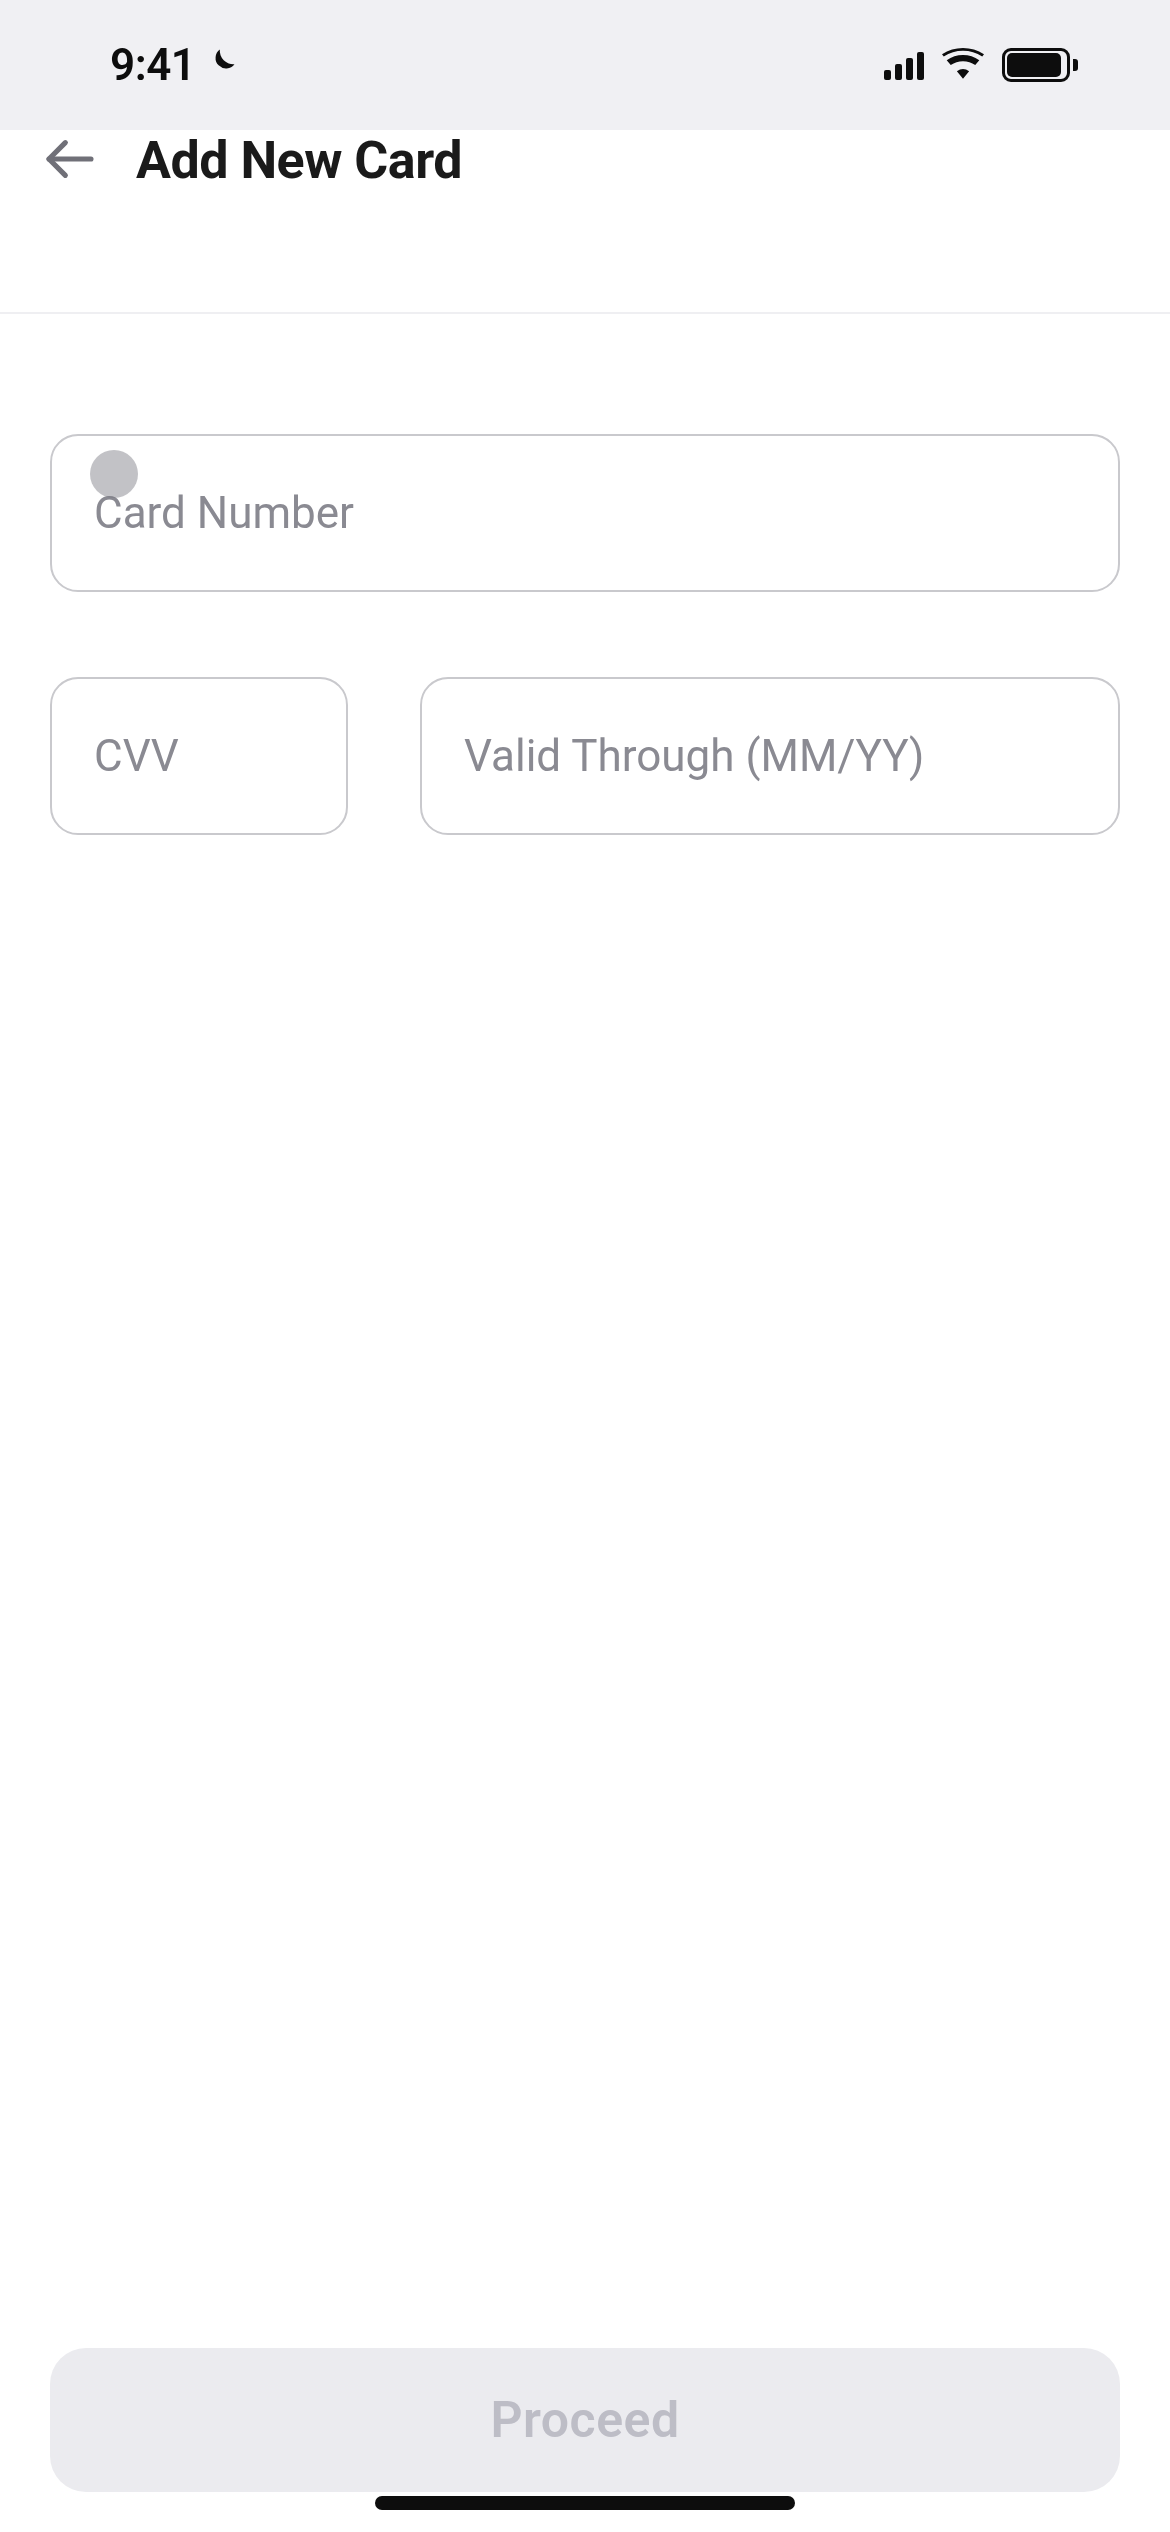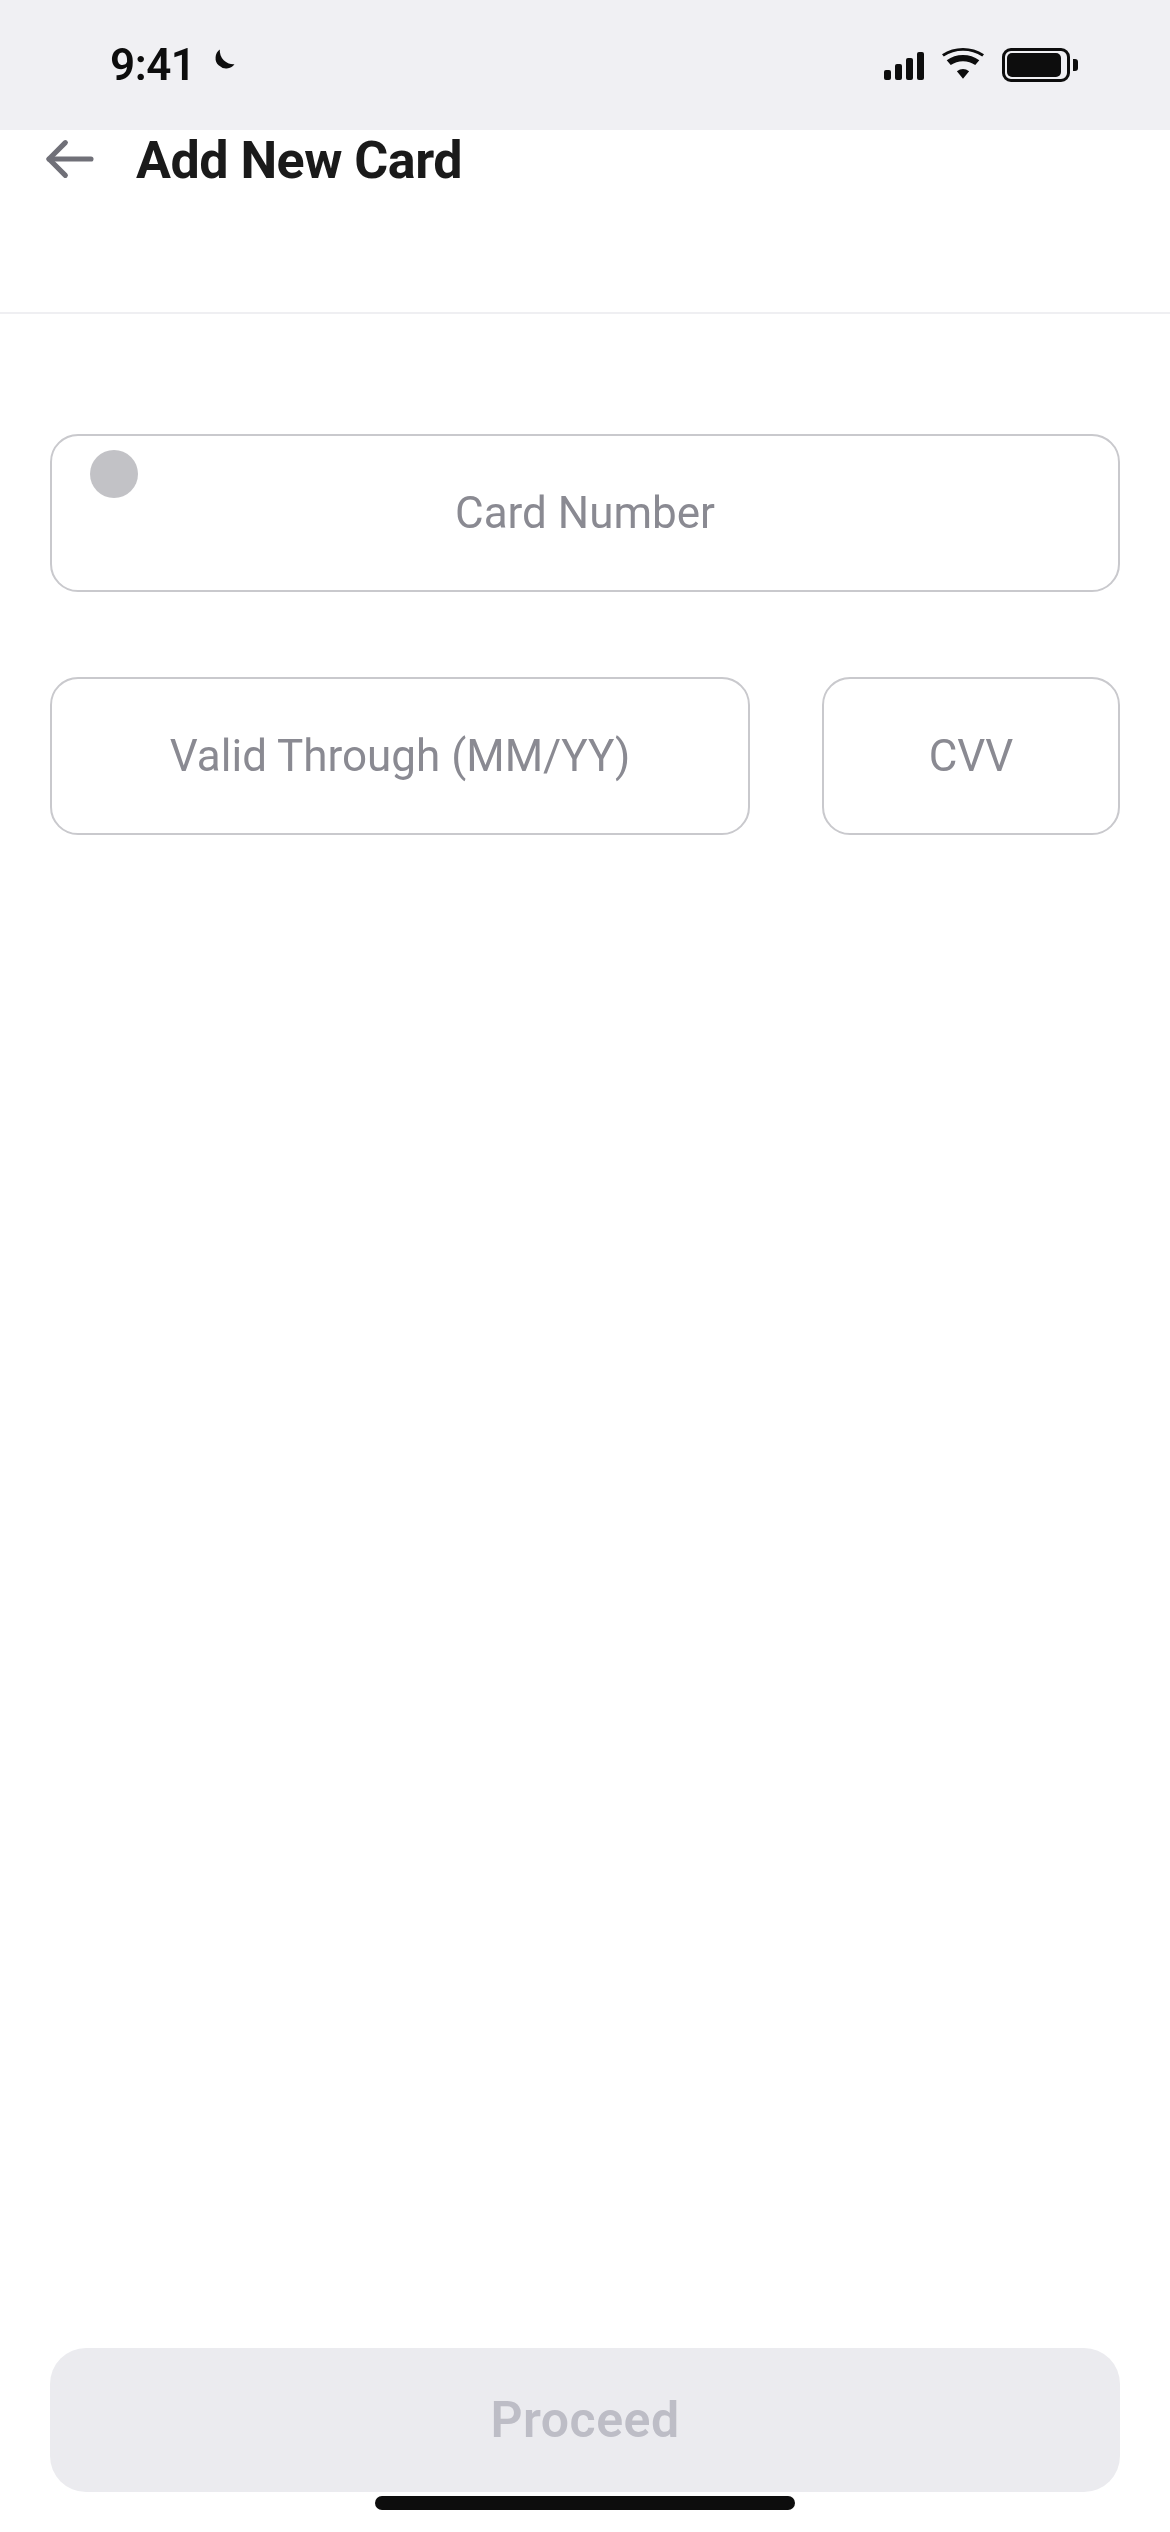--- a/index.html
+++ b/index.html
@@ -143,21 +143,20 @@
     .text-input {
       width: 100%;
       height: 158px;
       border: 2px solid #c9c9cd;
       border-radius: 28px;
       font-size: 44px;
       color: #1a1a1a;
       padding: 0 42px;
       background: #ffffff;
       outline: none;
-      text-align: center;
     }
     .text-input::placeholder {
       color: #8a8a92;
     }
     .valid-input {
       flex: 0 0 700px;
     }
     .cvv-input {
       flex: 1;
     }
@@ -242,22 +241,22 @@
           <polyline points="10 19 3 12 10 5"></polyline>
         </svg>
       </span>
     </button>
     <h1 class="header-title">Add New Card</h1>
   </div>
 
   <div class="form-area">
     <input type="text" class="text-input" placeholder="Card Number" style="">
     <div class="input-row">
+      <input type="text" class="text-input cvv-input" placeholder="CVV" style="">
       <input type="text" class="text-input valid-input" placeholder="Valid Through (MM/YY)" style="">
-      <input type="text" class="text-input cvv-input" placeholder="CVV" style="">
     </div>
   </div>
 
   <div class="footer">
     <button class="proceed-button">Proceed</button>
   </div>
 
   <div class="home-indicator"></div>
   <div class="touch-dot"></div>
 </div>

